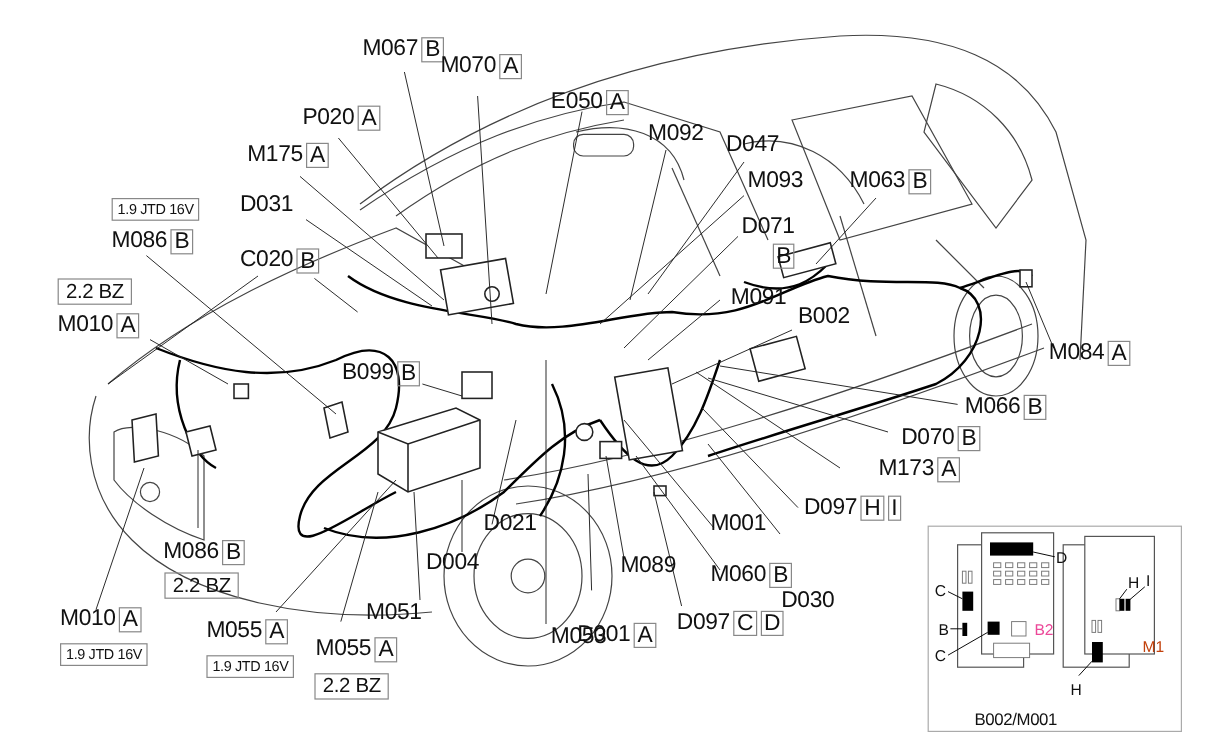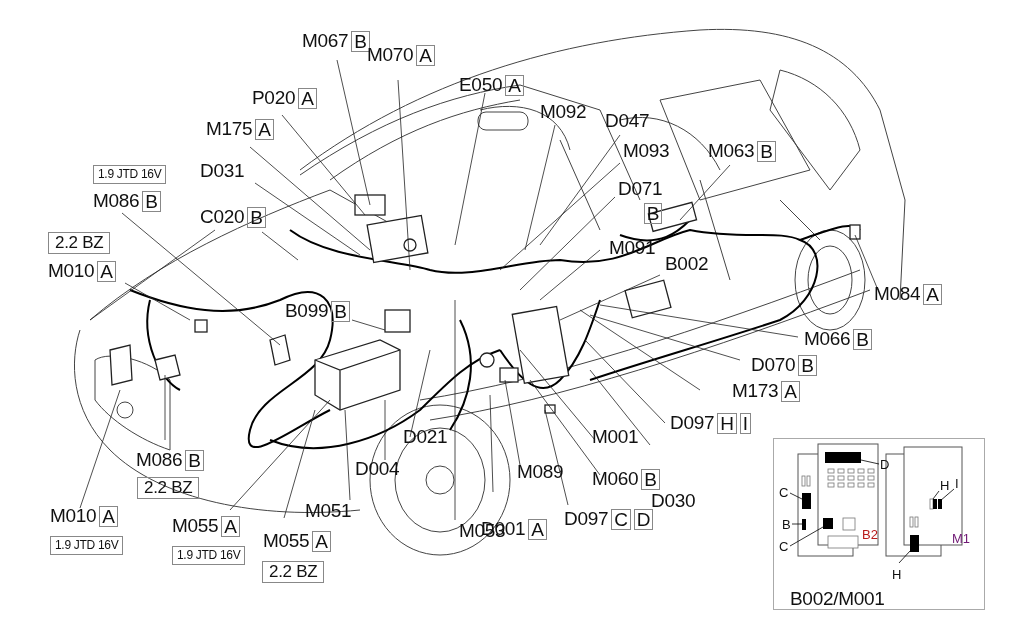--- a/index.html
+++ b/index.html
@@ -6,21 +6,21 @@
   body { width:1024px; height:625px; position:relative; overflow:hidden;
          font-family:"Liberation Sans", sans-serif; color:#111; }
   #drawing { position:absolute; left:0; top:0; width:1024px; height:625px; }
   .lbl { position:absolute; font-size:19px; line-height:22px; white-space:nowrap;
          letter-spacing:-0.3px; display:flex; align-items:flex-end; gap:3px; }
   .box { display:inline-block; border:1px solid #888; padding:0 2px; line-height:19px; font-size:19px; }
   .tag { position:absolute; border:1px solid #888; font-size:12px; line-height:15px; padding:1px 4px;
          white-space:nowrap; letter-spacing:-0.3px; }
   .tag.big { font-size:17px; line-height:20px; padding:0 6px; }
   #inset { position:absolute; left:773px; top:438px; width:210px; height:170px; border:1px solid #aaa; }
-  .inset-title { position:absolute; left:790px; top:588px; font-size:19px; }
+  .inset-title { position:absolute; left:812px; top:588px; font-size:14px; }
   .ilbl { position:absolute; font-size:13px; }
 </style>
 </head>
 <body>
 
 <svg id="drawing" viewBox="0 0 1024 625">
   <g fill="none" stroke="#444" stroke-width="1">
 
     <path d="M300 170 C420 80 560 40 700 30 C790 25 850 50 880 110 L905 200 L900 300"></path>
     <path d="M300 175 C380 120 450 95 520 85 L600 110 L640 200"></path>
@@ -304,19 +304,19 @@
       <line x1="16" y1="107" x2="49" y2="88"></line>
       <line x1="136" y1="112" x2="125" y2="124"></line>
       <line x1="165" y1="52" x2="159" y2="60"></line>
       <line x1="180" y1="50" x2="166" y2="62"></line>
     </g>
   </svg>
   <span class="ilbl" style="left:106px;top:18px;">D</span>
   <span class="ilbl" style="left:5px;top:46px;">C</span>
   <span class="ilbl" style="left:8px;top:78px;">B</span>
   <span class="ilbl" style="left:5px;top:100px;">C</span>
-  <span class="ilbl" style="left:88px;top:88px;color:#b91c1c;">B2</span>
+  <span class="ilbl" style="left:88px;top:78px;color:#ec4899;">B2</span>
   <span class="ilbl" style="left:166px;top:39px;">H</span>
   <span class="ilbl" style="left:181px;top:37px;">I</span>
   <span class="ilbl" style="left:118px;top:128px;">H</span>
-  <span class="ilbl" style="left:178px;top:92px;color:#701a75;">M1</span>
+  <span class="ilbl" style="left:178px;top:92px;color:#c2410c;">M1</span>
 </div>
 <div class="inset-title lbl">B002/M001</div>
 
 </body></html>

